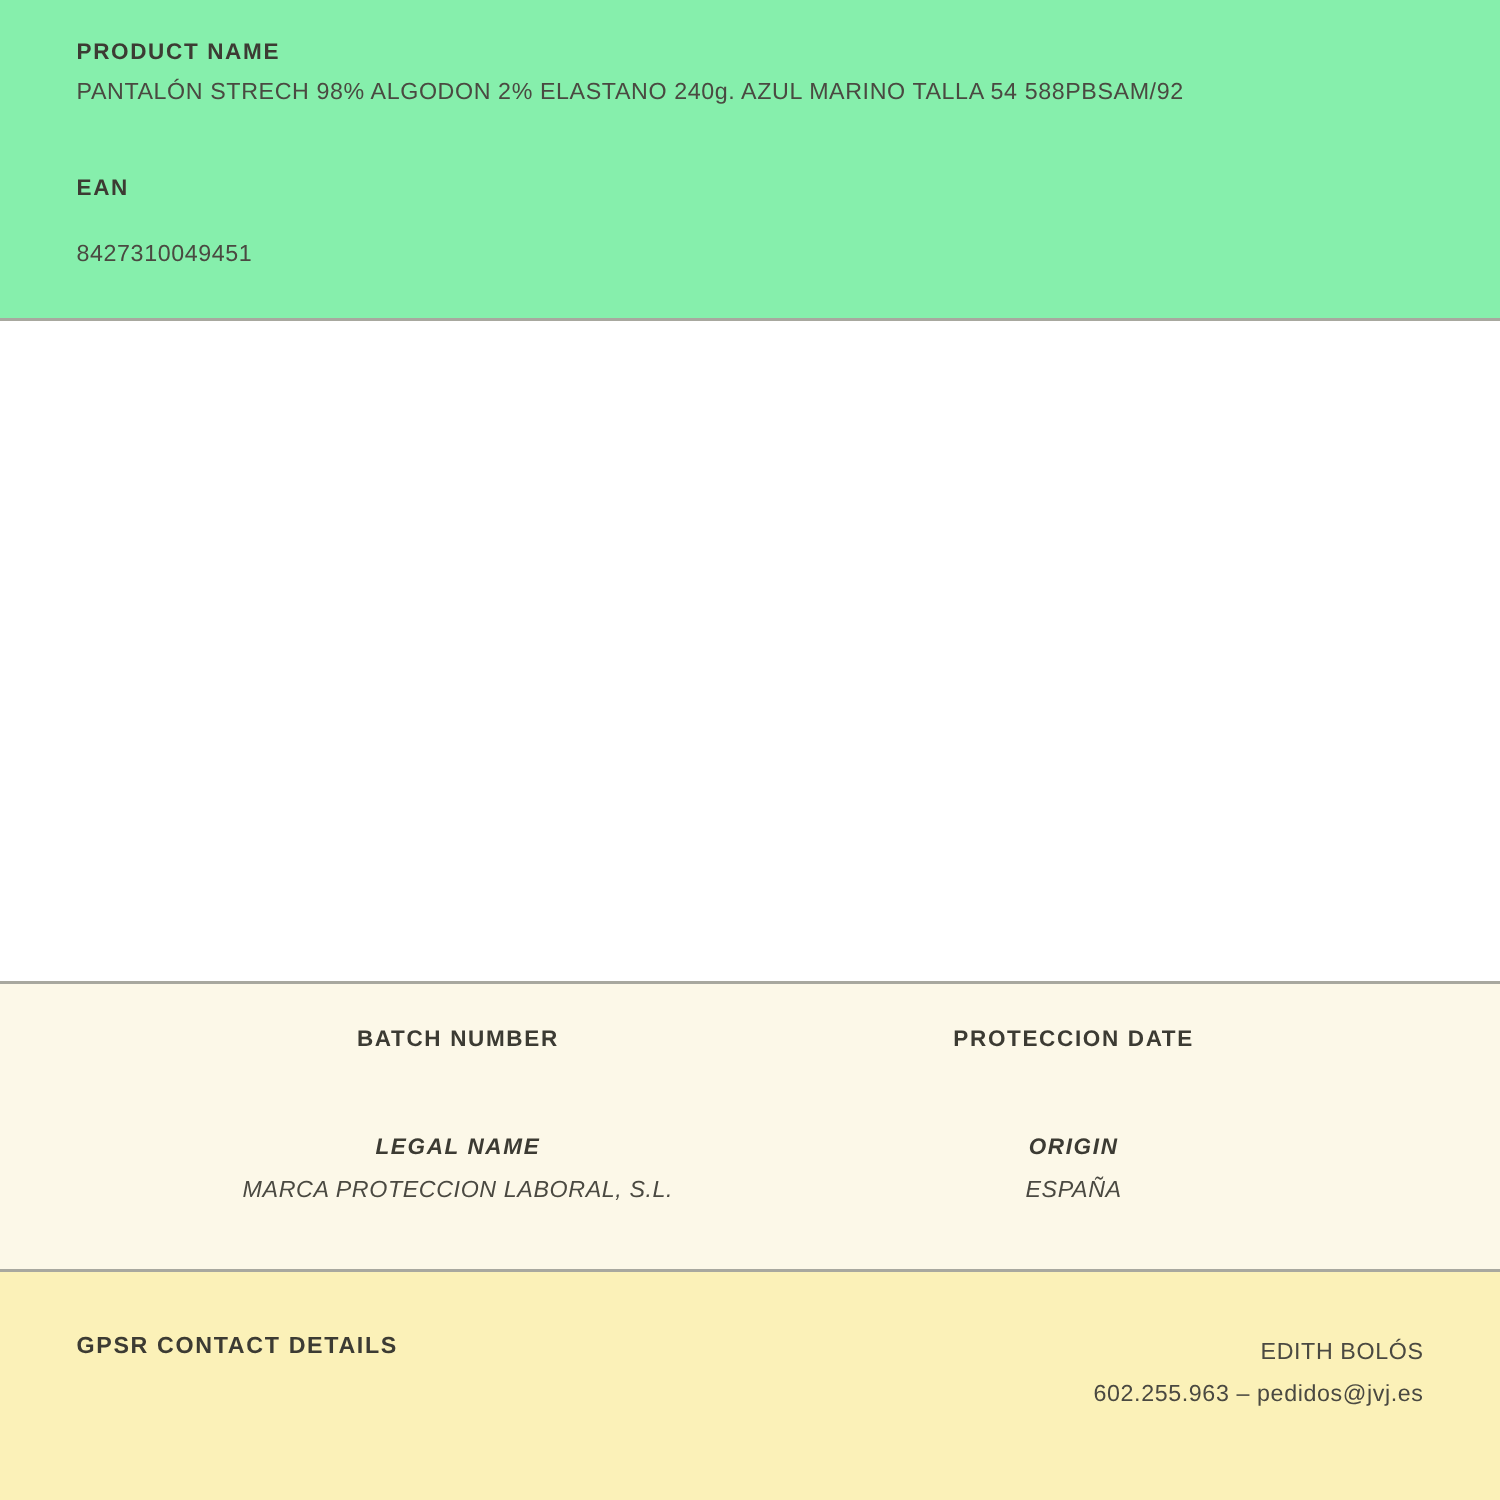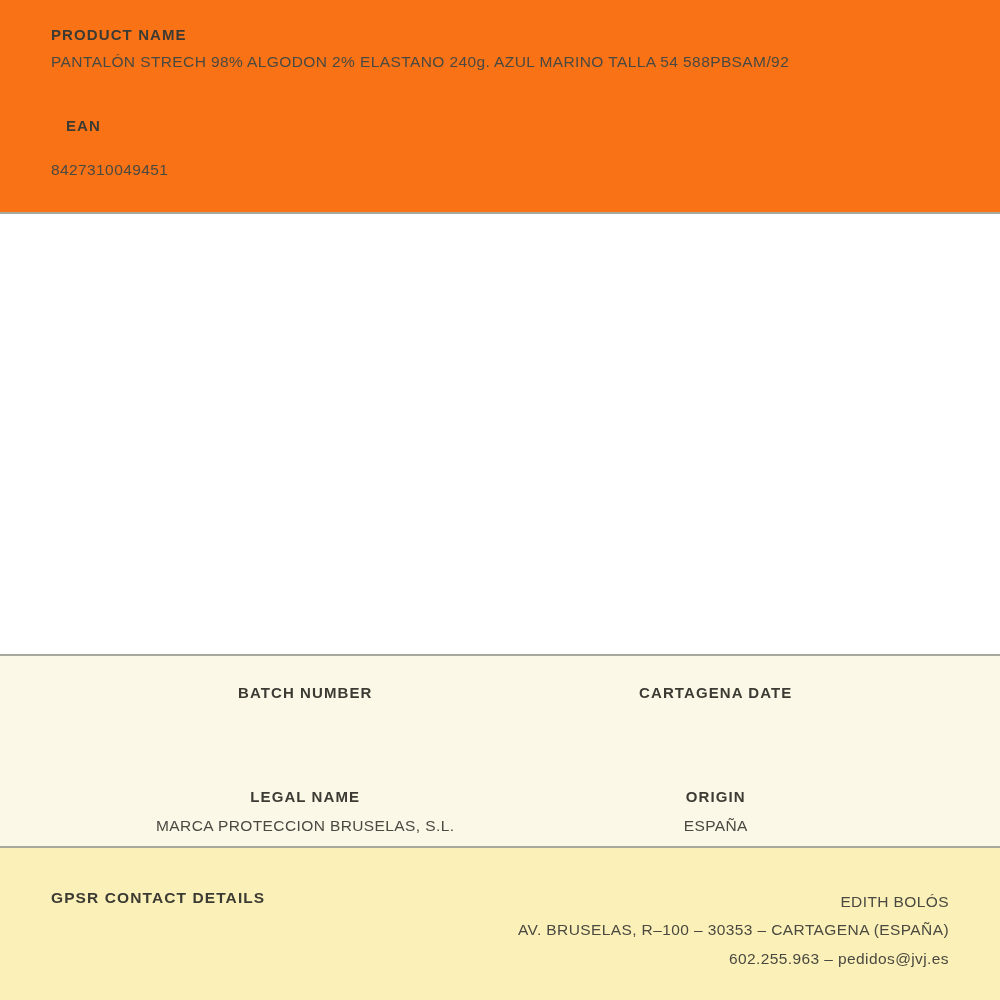--- a/index.html
+++ b/index.html
@@ -16,39 +16,39 @@
     height: 1000px;
     display: flex;
     flex-direction: column;
     overflow: hidden;
   }
 
   
   .header {
     box-sizing: border-box;
     height: 222px;
-    background: #f97316;
+    background: #86efac;
     border-bottom: 2px solid #a8a89f;
     padding: 26px 51px 0 51px;
   }
   .field-label {
     font-size: 15px;
     font-weight: 700;
     letter-spacing: 1.1px;
     color: #3c3b33;
     line-height: 18px;
   }
   .field-value {
     font-size: 15.5px;
     letter-spacing: 0.4px;
     color: #4a4941;
     line-height: 19px;
   }
   .header .product-value { margin-top: 8px; }
-  .header .ean-label { margin-top: 46px; margin-left: 15px; }
+  .header .ean-label { margin-top: 46px; }
   .header .ean-value { margin-top: 25px; }
 
   
   .spacer {
     height: 458px;
     background: #ffffff;
   }
 
   
   .info {
@@ -59,21 +59,21 @@
     border-bottom: 2px solid #a8a89f;
     padding: 28px 79px 0 100px;
   }
   .info-row {
     display: flex;
   }
   .info-cell {
     flex: 1;
     text-align: center;
   }
-  .info-row.second { margin-top: 76px; }
+  .info-row.second { margin-top: 44px; font-style: italic; }
   .info-cell .field-value { margin-top: 10px; }
 
   
   .contact {
     box-sizing: border-box;
     height: 157px;
     background: #fbf1b8;
     padding: 40px 51px 0 51px;
     display: flex;
     justify-content: space-between;
@@ -111,38 +111,37 @@
 
   <div class="spacer"></div>
 
   <div class="info">
     <div class="info-row first">
       <div class="info-cell">
         <div class="field-label">BATCH NUMBER</div>
         <div class="field-value"></div>
       </div>
       <div class="info-cell">
-        <div class="field-label">CARTAGENA DATE</div>
+        <div class="field-label">PROTECCION DATE</div>
         <div class="field-value"></div>
       </div>
     </div>
     <div class="info-row second">
       <div class="info-cell">
         <div class="field-label">LEGAL NAME</div>
-        <div class="field-value">MARCA PROTECCION BRUSELAS, S.L.</div>
+        <div class="field-value">MARCA PROTECCION LABORAL, S.L.</div>
       </div>
       <div class="info-cell">
         <div class="field-label">ORIGIN</div>
         <div class="field-value">ESPAÑA</div>
       </div>
     </div>
   </div>
 
   <div class="contact">
     <div class="contact-label">GPSR CONTACT DETAILS</div>
     <div class="contact-lines">
       <div class="line">EDITH BOLÓS</div>
-      <div class="line">AV. BRUSELAS, R–100 – 30353 – CARTAGENA (ESPAÑA)</div>
       <div class="line">602.255.963 – pedidos@jvj.es</div>
     </div>
   </div>
 
 </div>
 
 </body></html>

